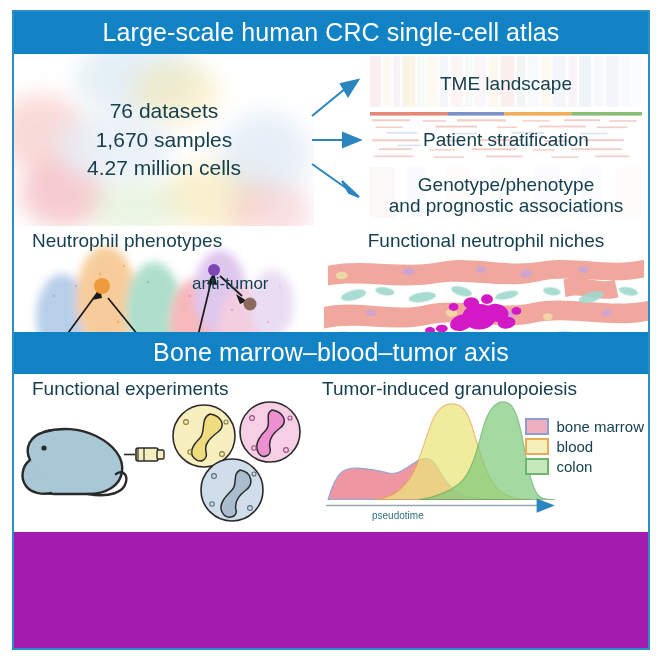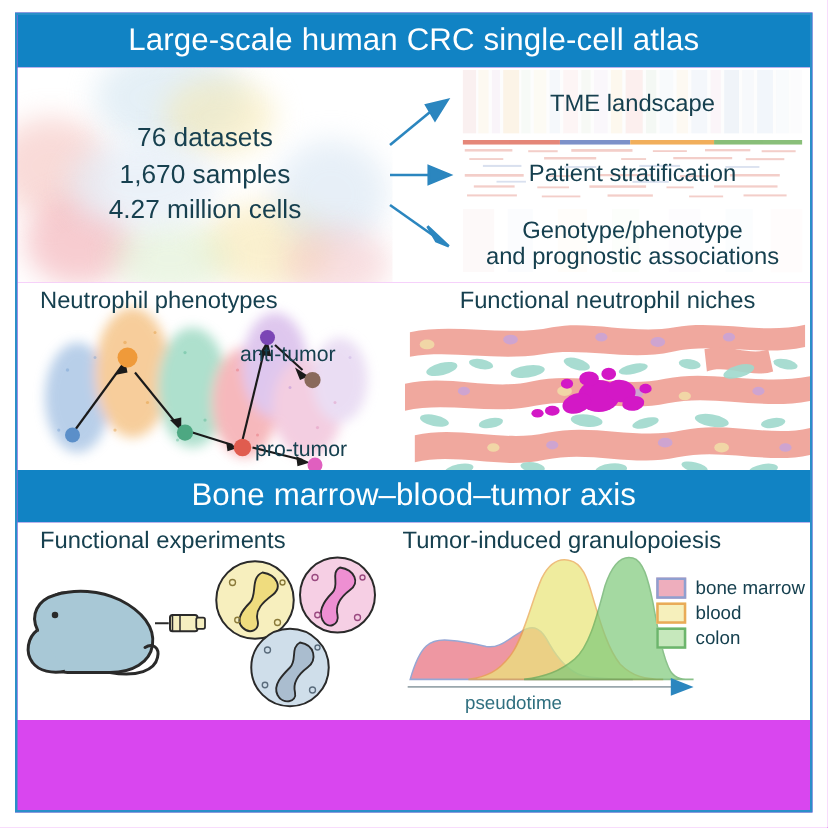--- a/index.html
+++ b/index.html
@@ -11,21 +11,21 @@
     width:662px;height:662px;
     box-sizing:border-box;
     background:#ffffff;
     padding:10px 12px 12px 12px;
   }
   .frame{
     position:relative;
     width:100%;height:100%;
     box-sizing:border-box;
     border:2px solid #2a8fc8;
-    background:#d946ef;
+    background:#a21caf;
     display:flex;flex-direction:column;
     overflow:hidden;
   }
 
   
   .banner{
     background:#1183c4;
     color:#ffffff;
     text-align:center;
     font-size:25px;
@@ -34,21 +34,21 @@
     padding:8px 0 9px 0;
     flex:0 0 auto;
     white-space:nowrap;
     overflow:hidden;
   }
   .banner.b2{font-size:24px;}
   .banner.b3{font-size:25px;}
 
   .section{flex:0 0 auto;position:relative;background:#fff;overflow:hidden;}
   .sec1{height:172px;}
-  .sec2{height:150px;}
+  .sec2{height:106px;}
   .sec3{height:158px;}
 
   
   .sec1 .inner{position:absolute;inset:0;display:flex;}
   .stats-col{
     position:relative;width:300px;flex:0 0 300px;
     display:flex;flex-direction:column;align-items:center;justify-content:center;
   }
   .watercolor{position:absolute;inset:0;overflow:hidden;}
   .blob{position:absolute;border-radius:50%;filter:blur(11px);opacity:.5;}
@@ -75,21 +75,21 @@
 
   
   .sec3 .inner{position:absolute;inset:0;display:flex;}
   .sub3l{flex:0 0 300px;position:relative;overflow:hidden;}
   .sub3r{flex:1 1 0;position:relative;overflow:hidden;}
   .mousefig,.density{position:absolute;left:0;right:0;top:0;bottom:0;}
   .legend{position:absolute;right:4px;top:44px;z-index:6;}
   .legrow{display:flex;align-items:center;margin-bottom:3px;}
   .swatch{width:24px;height:17px;box-sizing:border-box;margin-right:7px;}
   .legtext{font-size:15px;color:#16404f;line-height:1;}
-  .axislabel{position:absolute;z-index:6;font-size:15px;color:#2f6f7f;}
+  .axislabel{position:absolute;z-index:6;font-size:10px;color:#2f6f7f;}
 </style>
 </head>
 <body>
 
 <div id="abstract">
   <div class="frame">
 
     <div class="banner b1">Large-scale human CRC single-cell atlas</div>
 
     <div class="section sec1">

